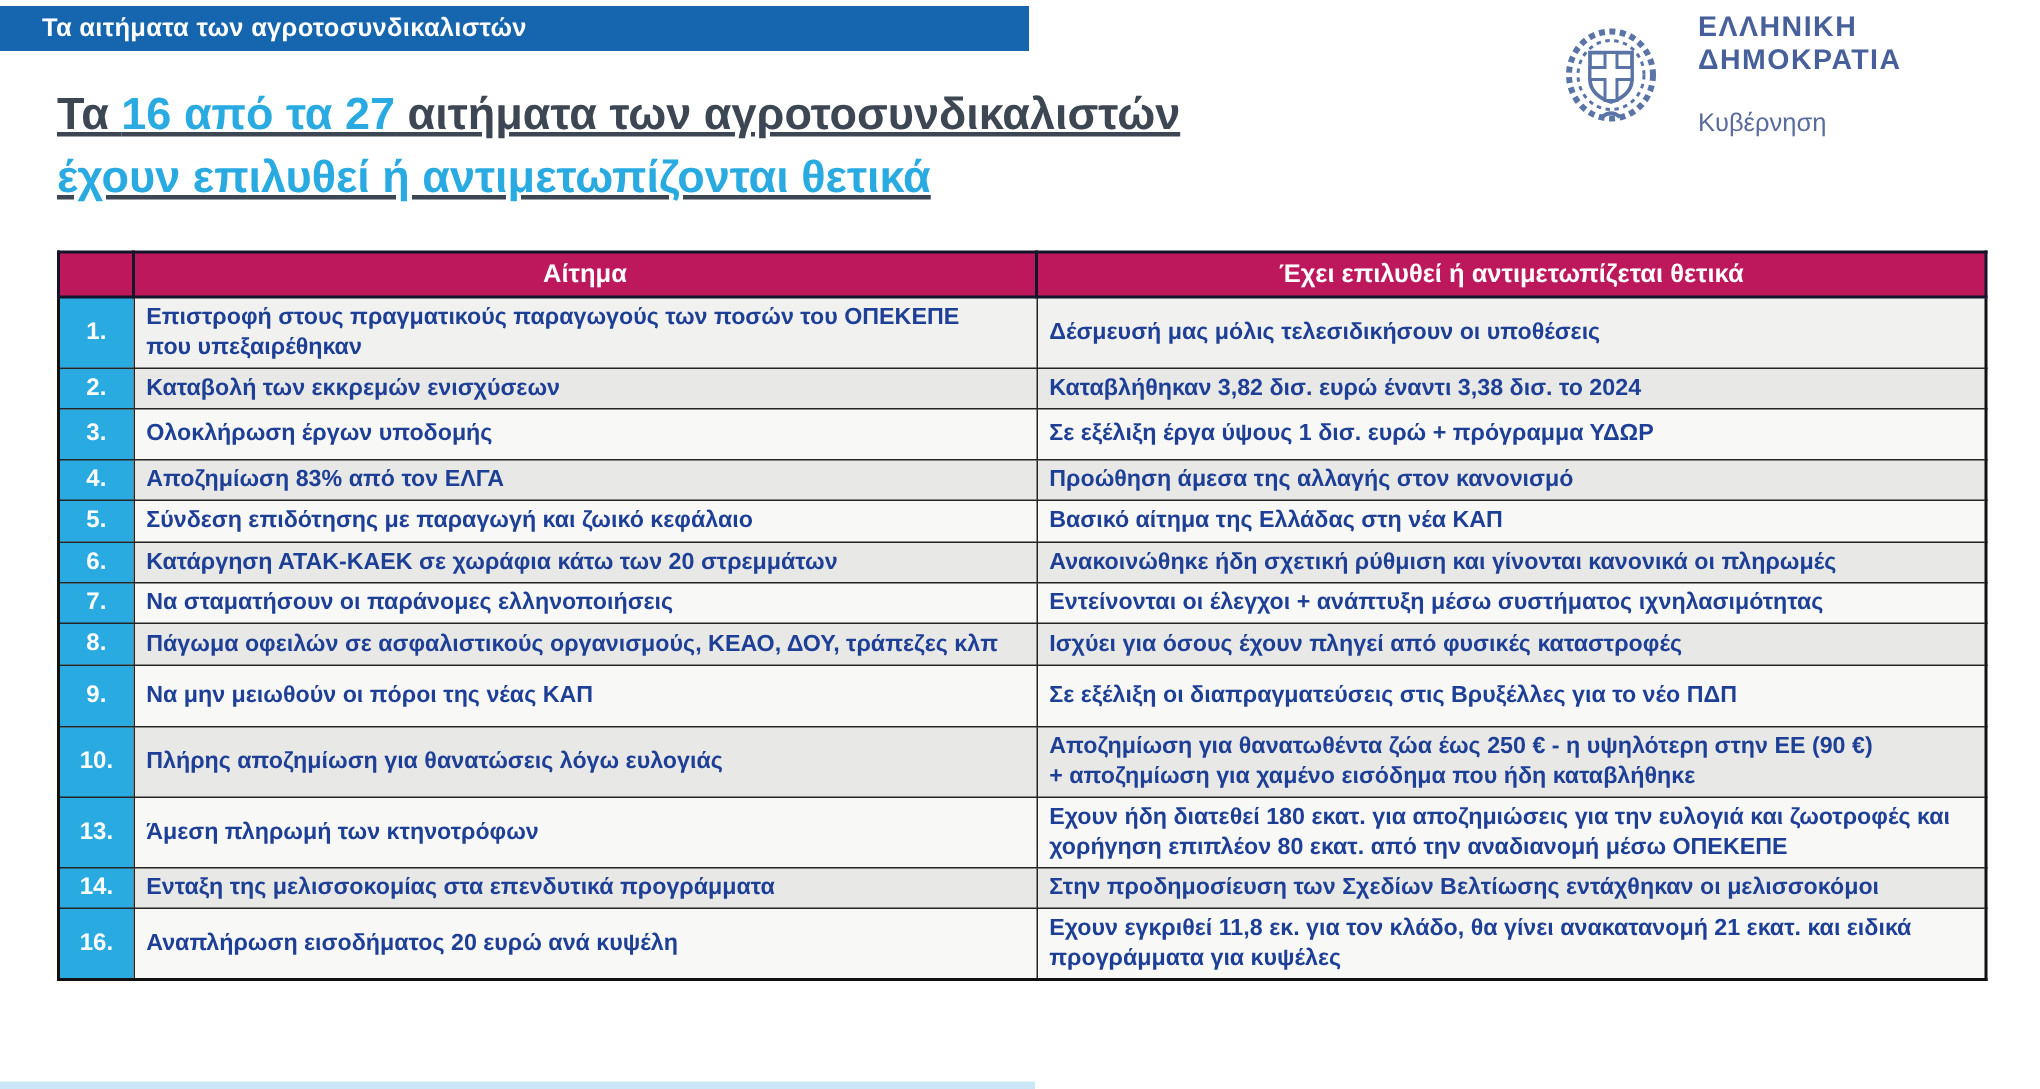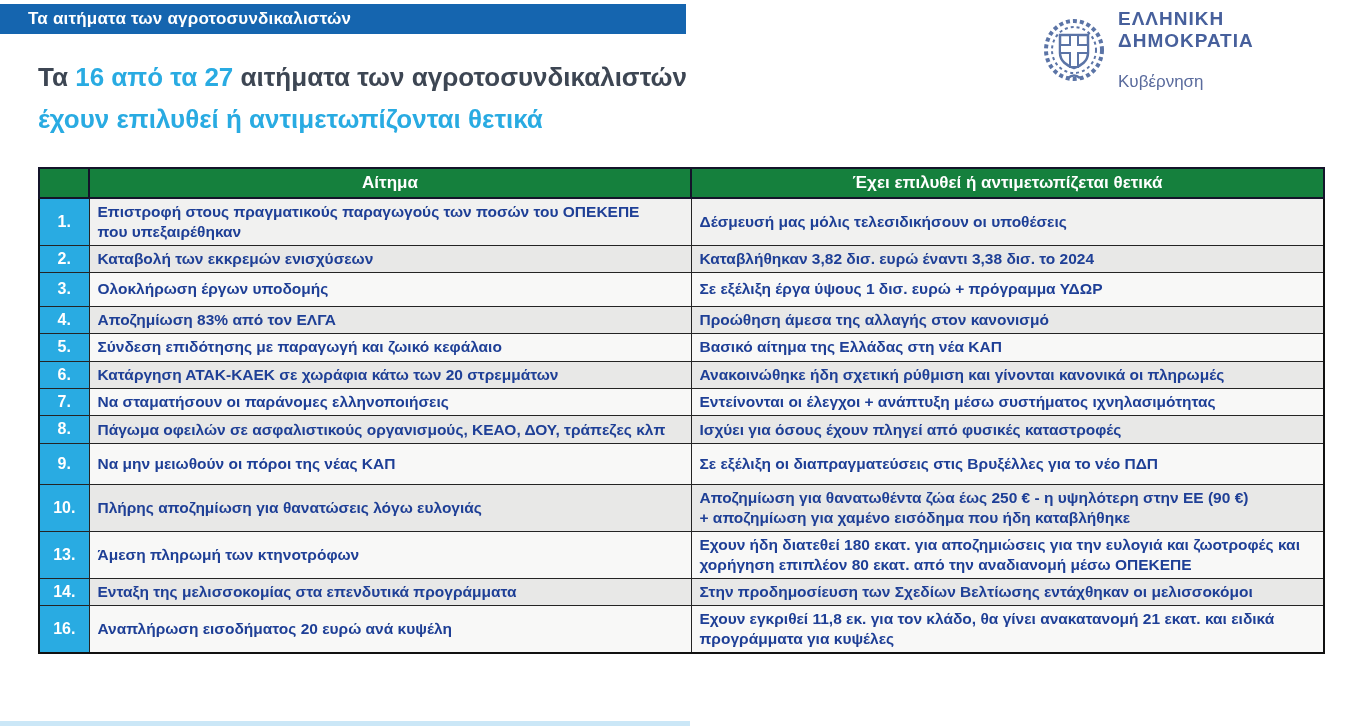--- a/index.html
+++ b/index.html
@@ -13,38 +13,38 @@
 
   
   .banner {
     position: absolute; top: 4px; left: 0; width: 686px; height: 30px;
     background: #1565af;
     color: #ffffff; font-weight: 700; font-size: 17px; line-height: 30px;
     padding-left: 28px; letter-spacing: .2px;
   }
 
   
-  .gov { position: absolute; top: 8px; left: 1038px; display: flex; align-items: center; gap: 8px; }
+  .gov { position: absolute; top: 8px; left: 1038px; display: flex; align-items: center; gap: 22px; }
   .gov svg { display: block; }
   .gov-text .l1 { font-size: 19px; font-weight: 700; color: #47609c; letter-spacing: 1px; }
   .gov-text .l2 { font-size: 17px; font-weight: 400; color: #5a6b9d; margin-top: 20px; }
 
   
-  .headline { position: absolute; left: 38px; top: 56px; font-size: 26px; font-weight: 700; line-height: 42px; color: #3d4653; }
+  .headline { position: absolute; left: 38px; top: 56px; font-size: 30px; font-weight: 700; line-height: 42px; color: #3d4653; text-decoration: underline; }
   .headline .hl { color: #29abe2; }
   .headline .line2 { color: #29abe2; }
 
   
   .tbl-wrap { position: absolute; left: 38px; top: 167px; width: 1285px; }
   table { border-collapse: collapse; width: 100%; table-layout: fixed; }
   col.c-num { width: 50px; }
   col.c-req { width: 602px; }
   col.c-sta { width: 633px; }
   th {
-    background: #15803d; color: #ffffff; font-size: 17px; font-weight: 700;
+    background: #be185d; color: #ffffff; font-size: 17px; font-weight: 700;
     height: 30px; text-align: center; border: 2px solid #14142a; padding: 2px 4px;
   }
   td {
     border: 1.5px solid #242424;
     font-size: 15.5px; font-weight: 700; color: #1e3f96;
     padding: 3px 8px; line-height: 1.28; vertical-align: middle;
     white-space: pre-line;
   }
   td.num {
     background: #29abe2; color: #ffffff; text-align: center;

